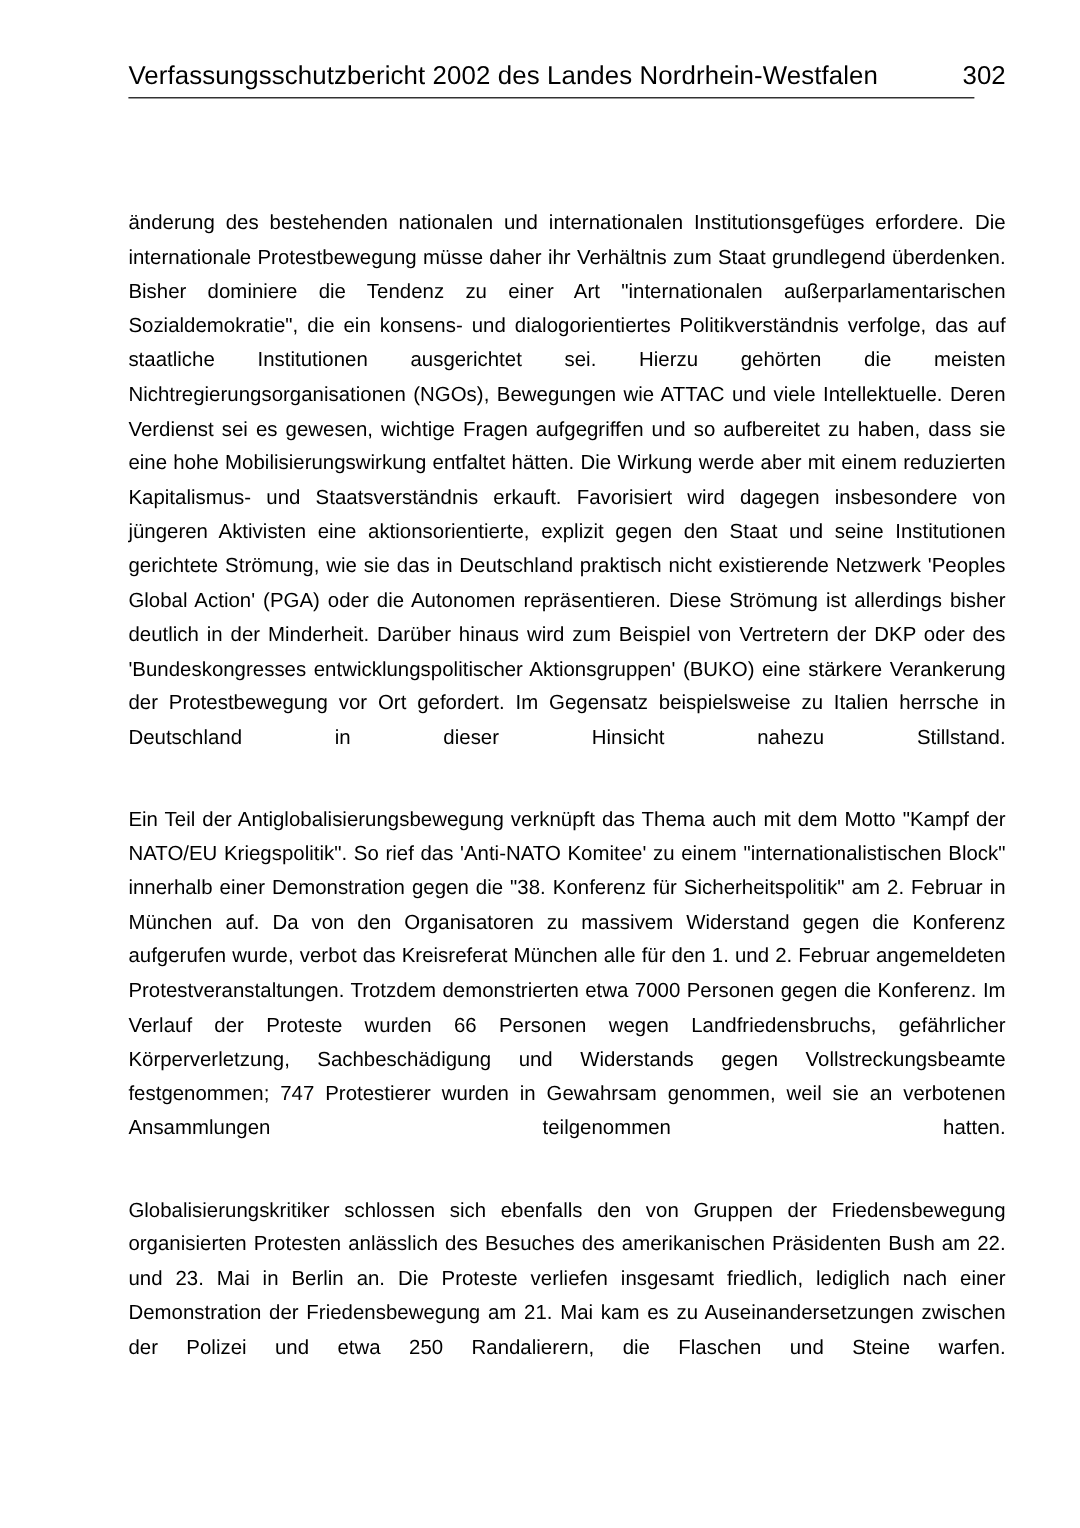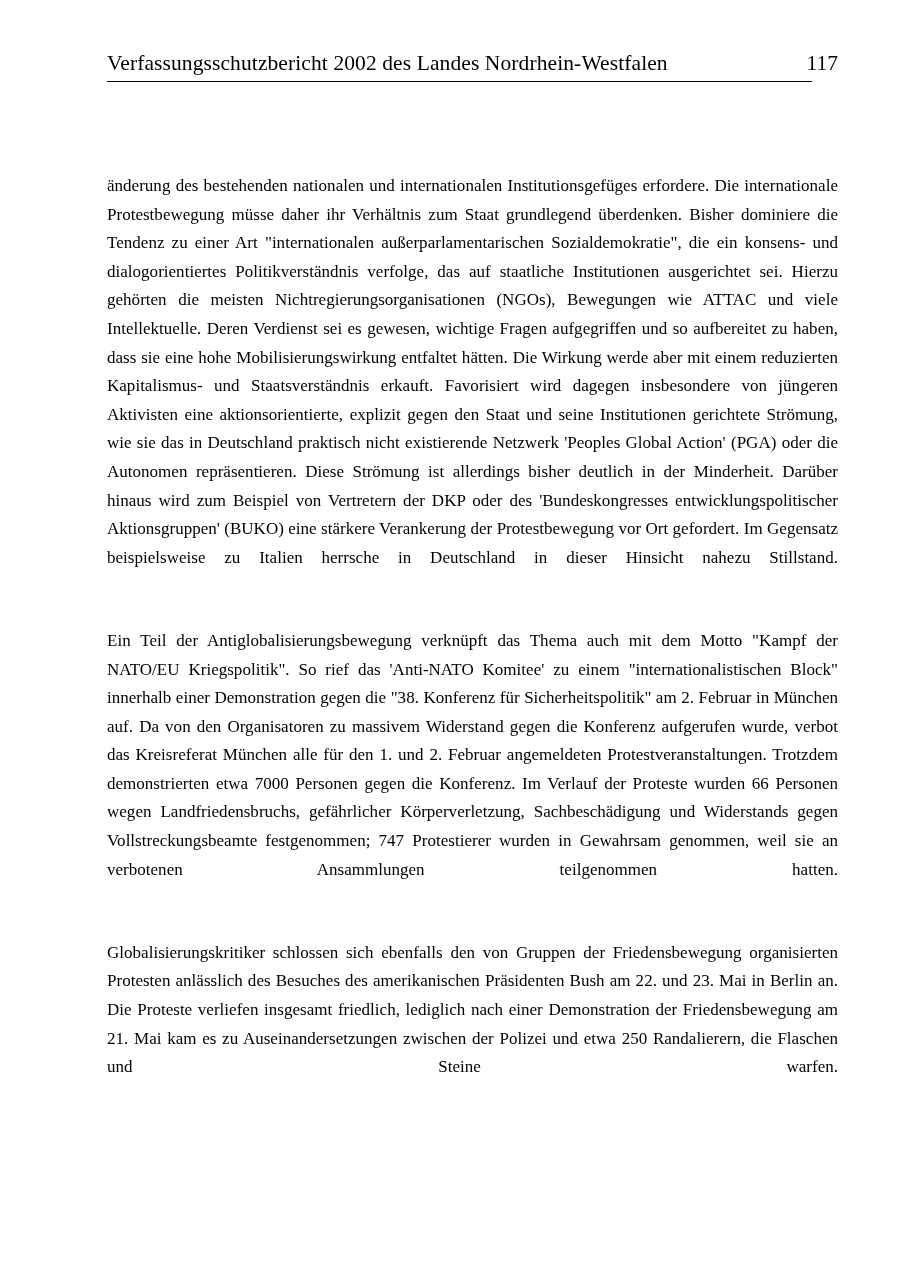--- a/index.html
+++ b/index.html
@@ -8,21 +8,21 @@
     padding: 0;
     background: #ffffff;
   }
 
   .page {
     position: relative;
     width: 900px;
     height: 1273px;
     background: #ffffff;
     overflow: hidden;
-    font-family: Liberation Serif, serif;
+    font-family: Liberation Sans, sans-serif;
     color: #000000;
     -webkit-font-smoothing: antialiased;
   }
 
   
   .running-head {
     position: absolute;
     left: 107px;
     top: 50px;
     width: 705px;
@@ -62,38 +62,38 @@
     line-height: 28.6px;
     text-align: justify;
     text-justify: inter-word;
     hyphens: manual;
     -webkit-hyphens: manual;
     letter-spacing: 0.02px;
     word-spacing: 0.1px;
   }
 
   .textblock p + p {
-    margin-top: 26px;
+    margin-top: 11px;
   }
 
   
   .textblock p::after {
     content: "";
     display: inline-block;
     width: 100%;
   }
 </style>
 </head>
 <body>
 
 <div class="page">
 
   <div class="running-head">
     <span class="running-head-title">Verfassungsschutzbericht 2002 des Landes Nordrhein-Westfalen</span>
-    <span class="running-head-folio">117</span>
+    <span class="running-head-folio">302</span>
   </div>
 
   <div class="textblock">
     <p>änderung des bestehenden nationalen und internationalen Institutionsgefüges erfordere. Die internationale Protestbewegung müsse daher ihr Verhältnis zum Staat grundlegend überdenken. Bisher dominiere die Tendenz zu einer Art "internationalen außerparlamentarischen Sozialdemokratie", die ein konsens- und dialogorientiertes Politikverständnis verfolge, das auf staatliche Institutionen ausgerichtet sei. Hierzu gehörten die meisten Nichtregierungsorganisationen (NGOs), Bewegungen wie ATTAC und viele Intellektuelle. Deren Verdienst sei es gewesen, wichtige Fragen aufgegriffen und so aufbereitet zu haben, dass sie eine hohe Mobilisierungswirkung entfaltet hätten. Die Wirkung werde aber mit einem reduzierten Kapitalismus- und Staatsverständnis erkauft. Favorisiert wird dagegen insbesondere von jüngeren Aktivisten eine aktionsorientierte, explizit gegen den Staat und seine Institutionen gerichtete Strömung, wie sie das in Deutschland praktisch nicht existierende Netzwerk 'Peoples Global Action' (PGA) oder die Autonomen repräsentieren. Diese Strömung ist allerdings bisher deutlich in der Minderheit. Darüber hinaus wird zum Beispiel von Vertretern der DKP oder des 'Bundeskongresses entwicklungspolitischer Aktionsgruppen' (BUKO) eine stärkere Verankerung der Protestbewegung vor Ort gefordert. Im Gegensatz beispielsweise zu Italien herrsche in Deutschland in dieser Hinsicht nahezu Stillstand.</p>
     <p>Ein Teil der Antiglobalisierungsbewegung verknüpft das Thema auch mit dem Motto "Kampf der NATO/EU Kriegspolitik". So rief das 'Anti-NATO Komitee' zu einem "internationalistischen Block" innerhalb einer Demonstration gegen die "38. Konferenz für Sicherheitspolitik" am 2. Februar in München auf. Da von den Organisatoren zu massivem Widerstand gegen die Konferenz aufgerufen wurde, verbot das Kreisreferat München alle für den 1. und 2. Februar angemeldeten Protestveranstaltungen. Trotzdem demonstrierten etwa 7000 Personen gegen die Konferenz. Im Verlauf der Proteste wurden 66 Personen wegen Landfriedensbruchs, gefährlicher Körperverletzung, Sachbeschädigung und Widerstands gegen Vollstreckungsbeamte festgenommen; 747 Protestierer wurden in Gewahrsam genommen, weil sie an verbotenen Ansammlungen teilgenommen hatten.</p>
     <p>Globalisierungskritiker schlossen sich ebenfalls den von Gruppen der Friedensbewegung organisierten Protesten anlässlich des Besuches des amerikanischen Präsidenten Bush am 22. und 23. Mai in Berlin an. Die Proteste verliefen insgesamt friedlich, lediglich nach einer Demonstration der Friedensbewegung am 21. Mai kam es zu Auseinandersetzungen zwischen der Polizei und etwa 250 Randalierern, die Flaschen und Steine warfen.</p>
   </div>
 
 </div>
 

